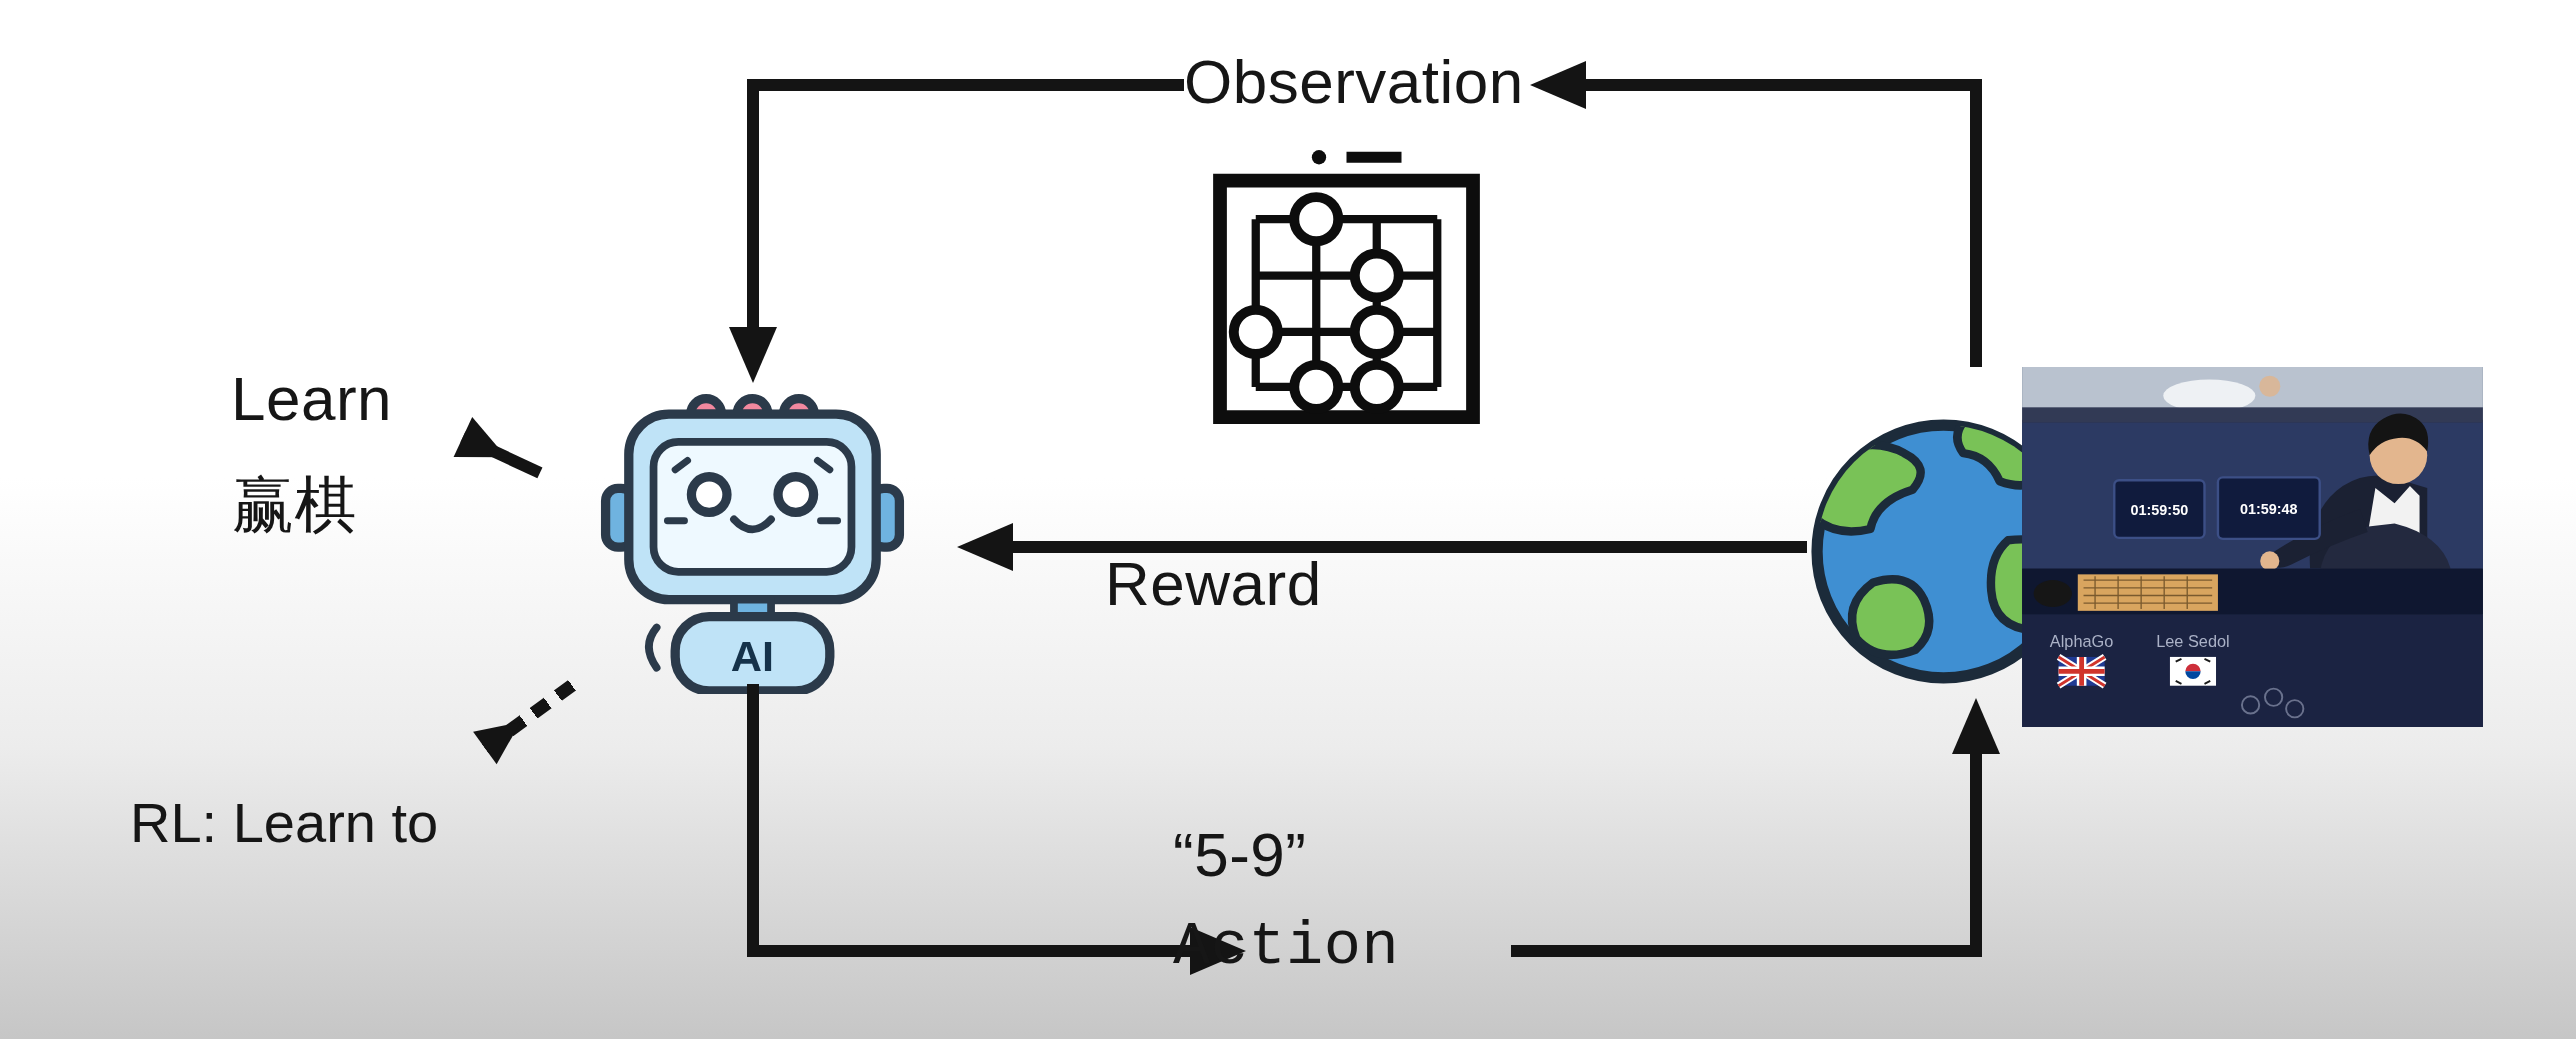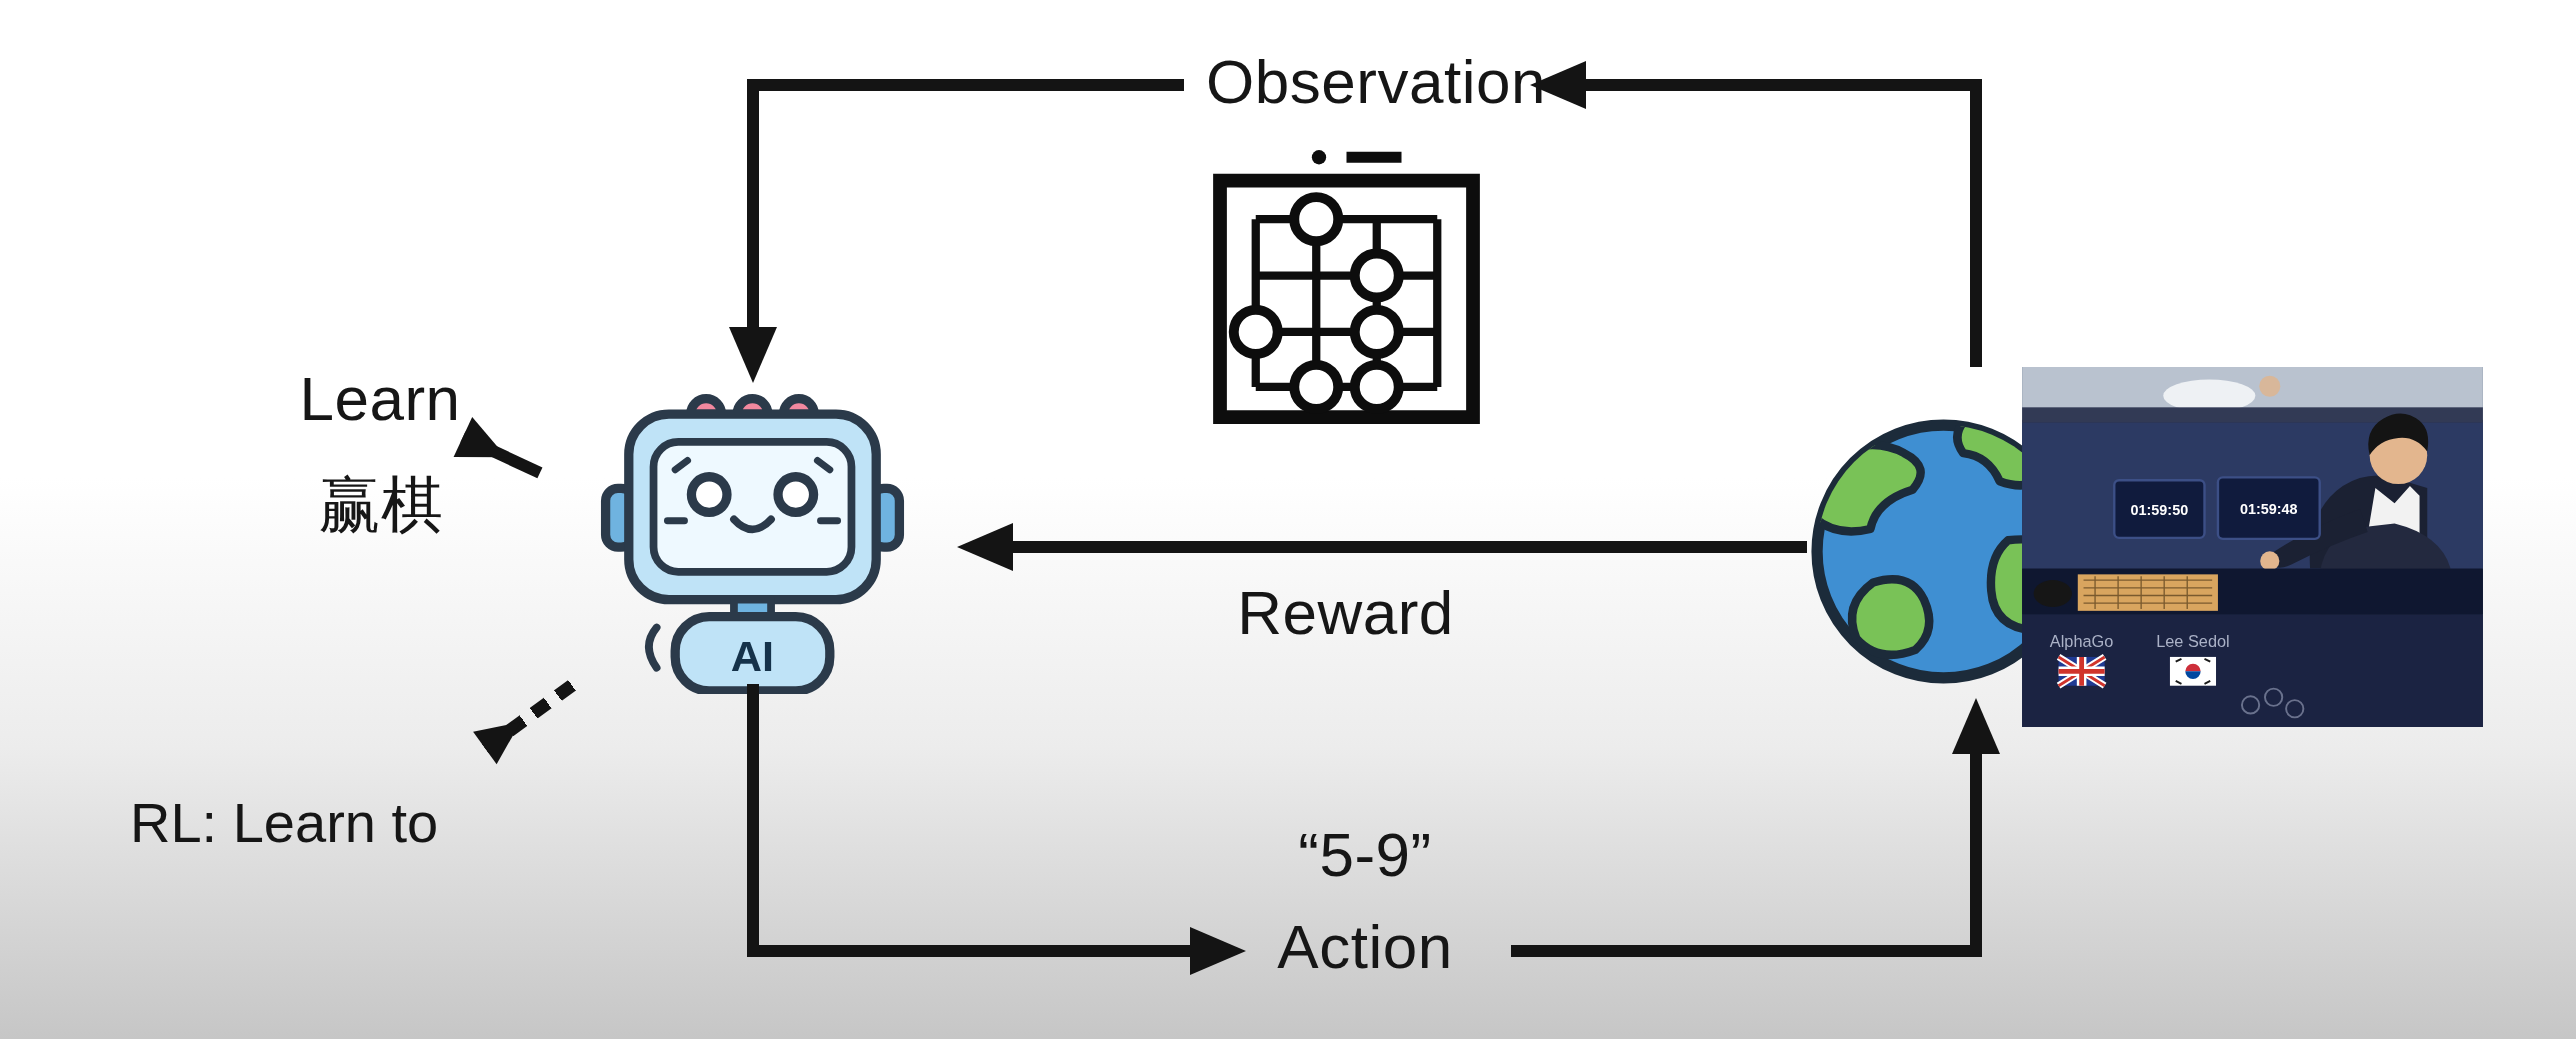--- a/index.html
+++ b/index.html
@@ -10,21 +10,20 @@
     font-family:"Liberation Sans", sans-serif;
     color:#1a1a1a;
     background:linear-gradient(180deg,#ffffff 0%,#ffffff 46%,#ececec 72%,#c6c6c6 100%);
   }
   .abs { position:absolute; }
   .line { position:absolute; background:#141414; }
   .label {
     position:absolute;
     font-size:62px;
     color:#161616;
-    text-align:center;
     white-space:nowrap;
     letter-spacing:0.5px;
   }
   .tri { position:absolute; width:0; height:0; }
   .tri-left  { border-top:24px solid transparent; border-bottom:24px solid transparent; border-right:56px solid #141414; }
   .tri-right { border-top:24px solid transparent; border-bottom:24px solid transparent; border-left:56px solid #141414; }
   .tri-down  { border-left:24px solid transparent; border-right:24px solid transparent; border-top:56px solid #141414; }
   .tri-up    { border-left:24px solid transparent; border-right:24px solid transparent; border-bottom:56px solid #141414; }
   .rl-text {
     position:absolute;
@@ -117,28 +116,28 @@
   <div>RL: Learn to</div>
 </div>
 
 <div class="arrow-wrap" style="left:485px; top:742px; transform:rotate(-36deg); transform-origin:left center;">
   <div class="dash-line"></div>
   <div class="tri" style="border-top:20px solid transparent; border-bottom:20px solid transparent; border-left:44px solid #141414;"></div>
 </div>
 
 <div class="tri tri-left" style="left:957px; top:523px;"></div>
 <div class="line" style="left:1011px; top:541px; width:796px; height:11.5px;"></div>
-<div class="label" style="left:1105px; top:577px; width:481px;">Reward</div>
+<div class="label" style="left:1105px; top:548px; width:481px;">Reward</div>
 
 <div class="line" style="left:747px; top:684px; width:11.5px; height:272px;"></div>
 <div class="line" style="left:747px; top:945px; width:443px; height:11.5px;"></div>
 <div class="tri tri-right" style="left:1190px; top:927px;"></div>
 
 <div class="label" style="left:1173px; top:819px; width:384px;">“5-9”</div>
-<div class="label" style="left:1173px; top:911px; width:384px;">Action</div>
+<div class="label" style="left:1173px; top:911px; width:384px;font-family:Liberation Mono, monospace;">Action</div>
 
 <div class="line" style="left:1511px; top:945px; width:471px; height:11.5px;"></div>
 <div class="line" style="left:1970px; top:750px; width:11.5px; height:207px;"></div>
 <div class="tri tri-up" style="left:1952px; top:698px;"></div>
 
 <svg class="abs" style="left:1803px; top:411px;" width="281" height="281" viewBox="0 0 200 200">
   <defs>
       <clipPath id="earthclip">
         <circle cx="100" cy="100" r="90"></circle>
       </clipPath>

